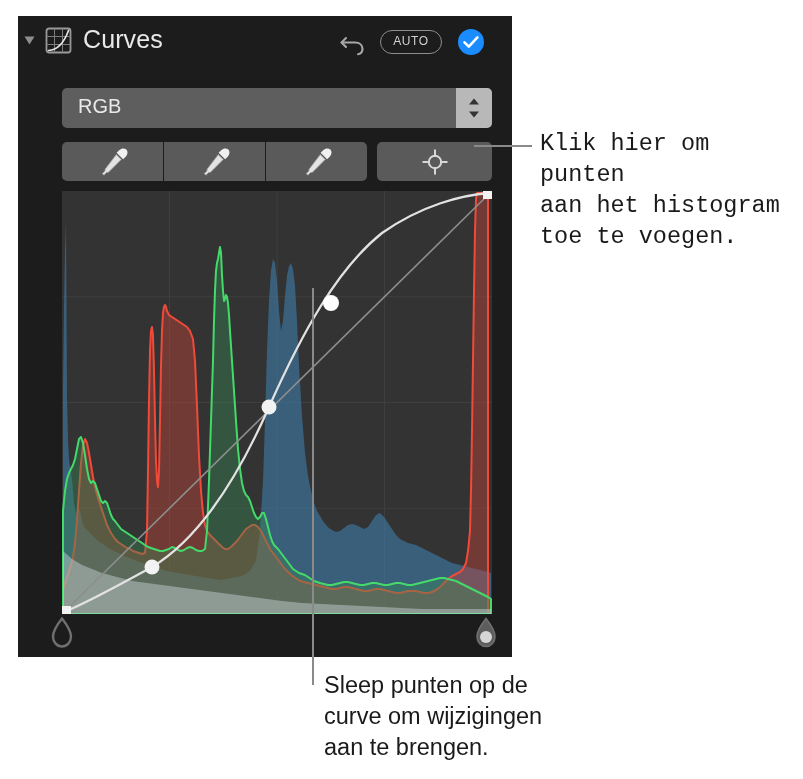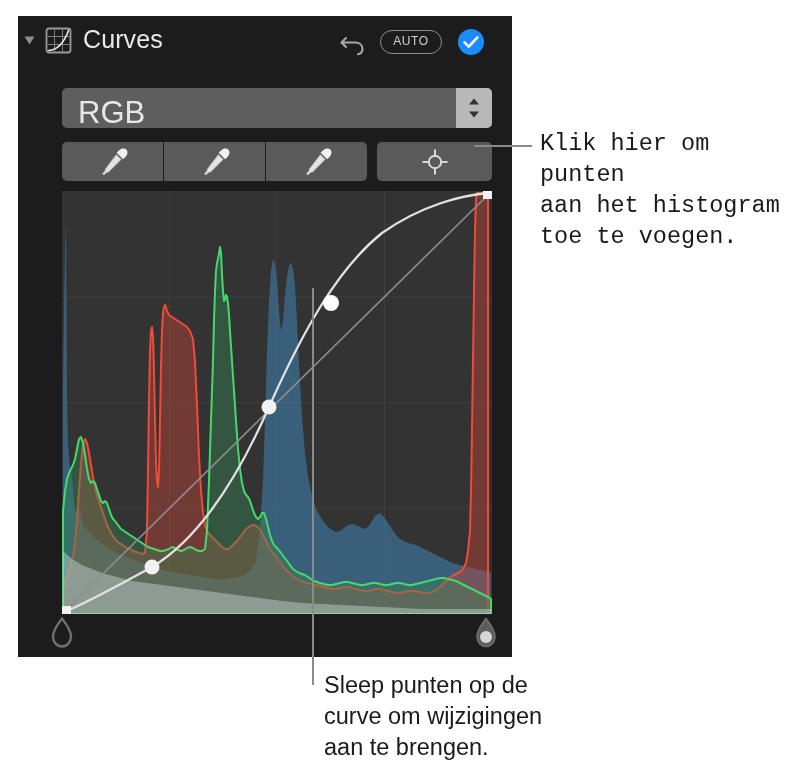--- a/index.html
+++ b/index.html
@@ -92,21 +92,21 @@
     position: absolute;
     left: 44px; top: 72px;
     width: 430px; height: 40px;
     background: #5e5e5e;
     border-radius: 5px;
     cursor: pointer;
   }
   #channel-value {
     position: absolute;
     left: 16px; top: 7px;
-    font-size: 31px;
+    font-size: 20px;
     color: #e8e8e8;
   }
   #channel-stepper {
     position: absolute;
     right: 0; top: 0;
     width: 36px; height: 40px;
     background: #b8b8b8;
     border-radius: 0 5px 5px 0;
   }
 

